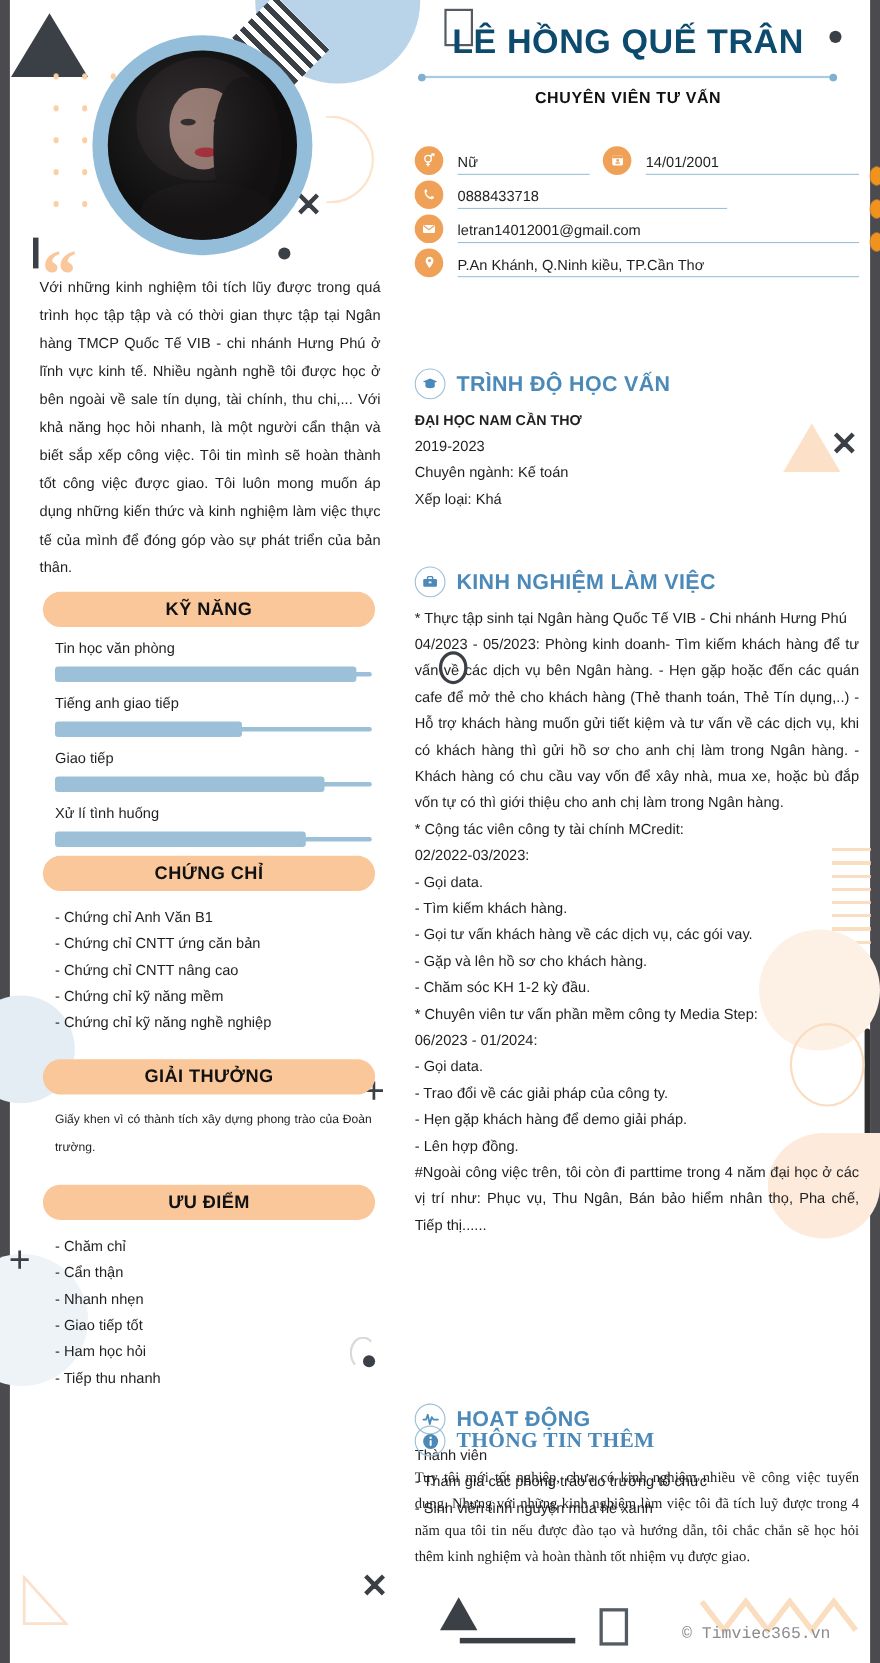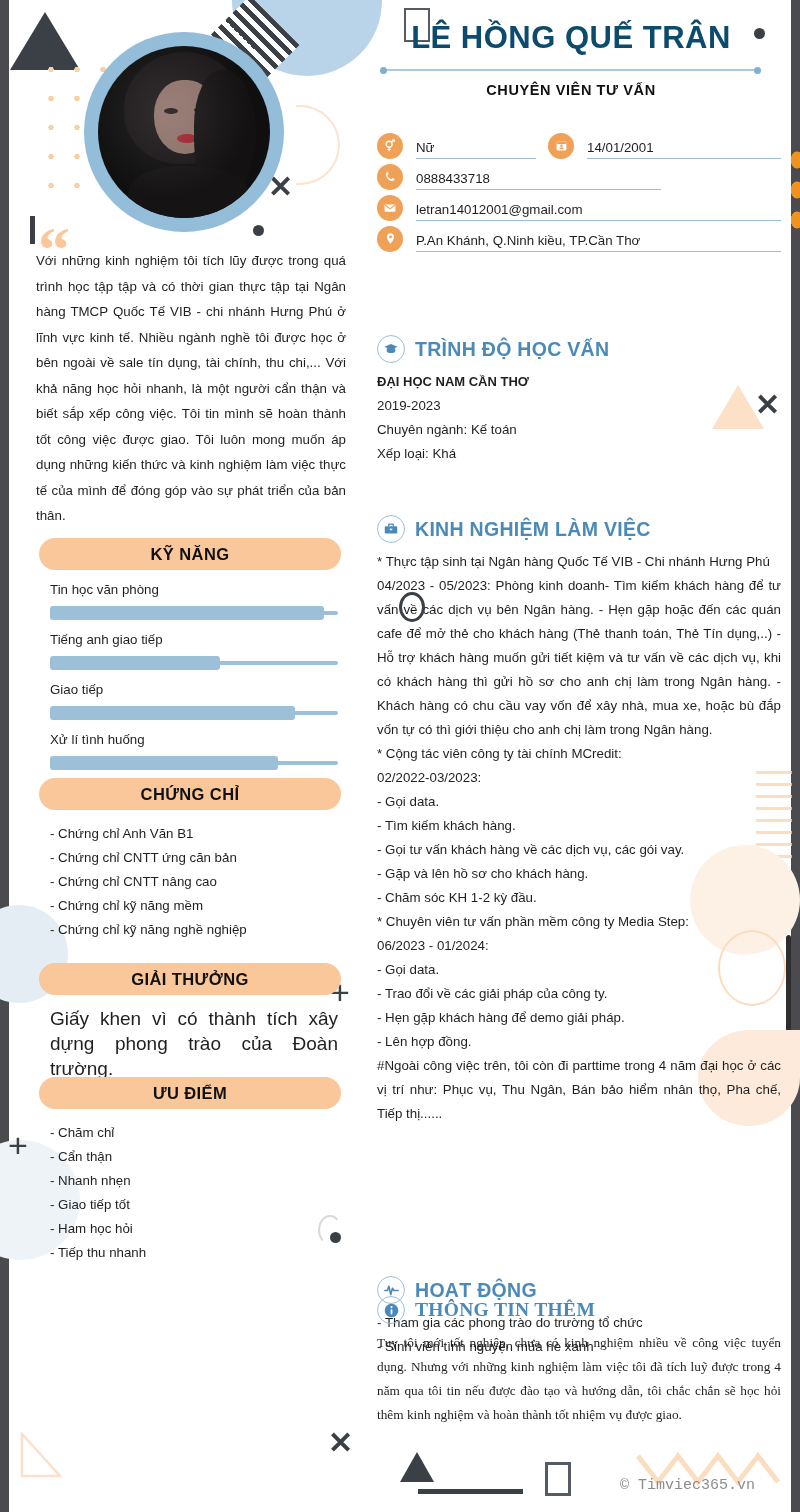--- a/index.html
+++ b/index.html
@@ -86,21 +86,21 @@
       font-size:16.5px; font-weight:700; letter-spacing:.4px; color:#111;text-align:center; }
   .sec { position:absolute; left:25px; width:312px; }
 
   .skill-name { font-size:13.3px; color:#1f1f1f; margin:12px 0 0 16px; }
   .bar { position:relative; margin:9px 0 0 16px; width:288px; height:14px; }
   .bar .track { position:absolute; left:0; top:5px; width:100%; height:4px; background:#9cc0d8; border-radius:2px; }
   .bar .fill { position:absolute; left:0; top:0; height:14px; background:#9cc0d8; border-radius:3px; }
 
   .list { margin:12px 0 0 16px; }
   .list li { list-style:none; font-size:13.3px; line-height:24px; color:#1f1f1f; }
-  .para { margin:11px 0 0 16px; width:288px; font-size:19px; line-height:25px; text-align:justify; color:#1f1f1f; }
+  .para { margin:11px 0 0 16px; width:288px; font-size:11px; line-height:25px; text-align:justify; color:#1f1f1f; }
 
   
   .right-col { position:absolute; left:361px; top:0; width:430px; height:1512px; }
   .name { position:absolute; left:0; top:20px; width:420px; text-align:center;
       font-size:31px; font-weight:700; letter-spacing:.5px; color:#0c4a6e; }
   .name-box { position:absolute; left:43px; top:8px; width:26px; height:34px; border:2.5px solid #555b63; }
   .name-dot { position:absolute; left:393px; top:28px; }
   .divider { position:absolute; left:22px; top:69px; width:375px; height:2px; background:#a8cbe2; }
   .divider:before, .divider:after { content:""; position:absolute; top:-2.5px; width:7px; height:7px;
       border-radius:50%; background:#7fb0d0; }
@@ -371,20 +371,21 @@
     <div class="rsec" style="top:1232px;margin-top:44px;">
       <div class="rhead">
         <div class="circ">
           <svg width="17" height="17" viewBox="0 0 18 18">
               <polyline points="2,9 4.6,9 6.2,4.4 8.2,13.4 10,6.6 11.6,9 16,9" fill="none" stroke="#4a89b8" stroke-width="1.7" stroke-linejoin="round" stroke-linecap="round"></polyline>
             </svg>
         </div>
         <h2>HOẠT ĐỘNG</h2>
       </div>
       <div class="rbody">
+        <div>Thành viên</div>
         <div>- Tham gia các phong trào do trường tổ chức</div>
         <div>- Sinh viên tình nguyện mùa hè xanh</div>
       </div>
     </div>
 
     <div class="rsec" style="top:1296px;font-family:Liberation Serif, serif;">
       <div class="rhead">
         <div class="circ">
           <svg width="17" height="17" viewBox="0 0 18 18">
               <circle cx="9" cy="9" r="7.2" fill="#4a89b8"></circle>

